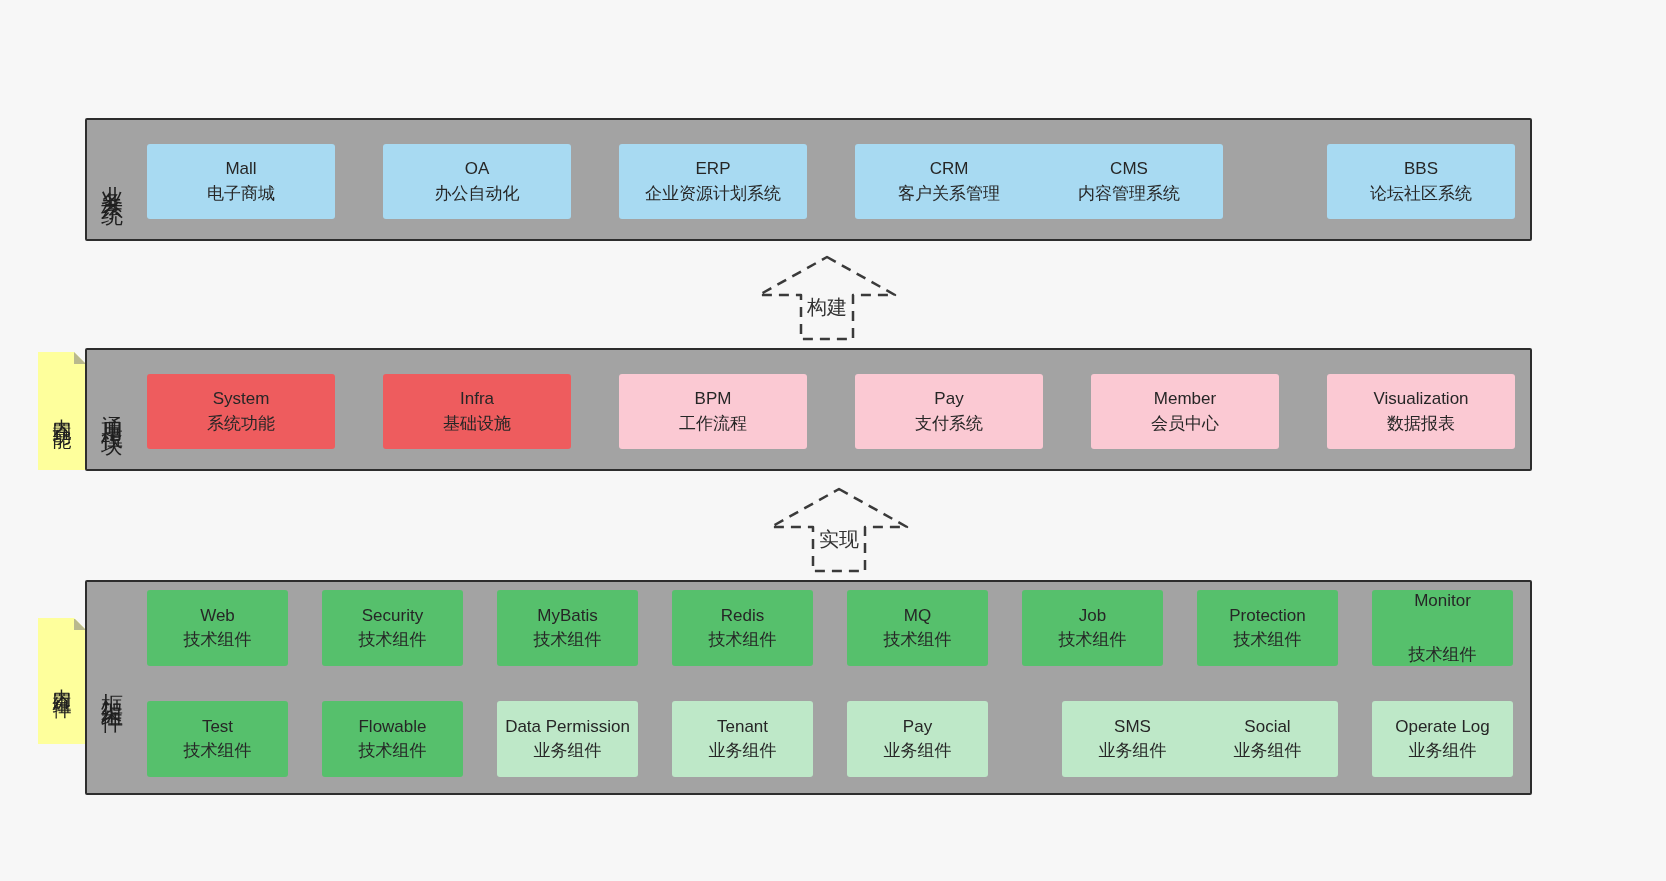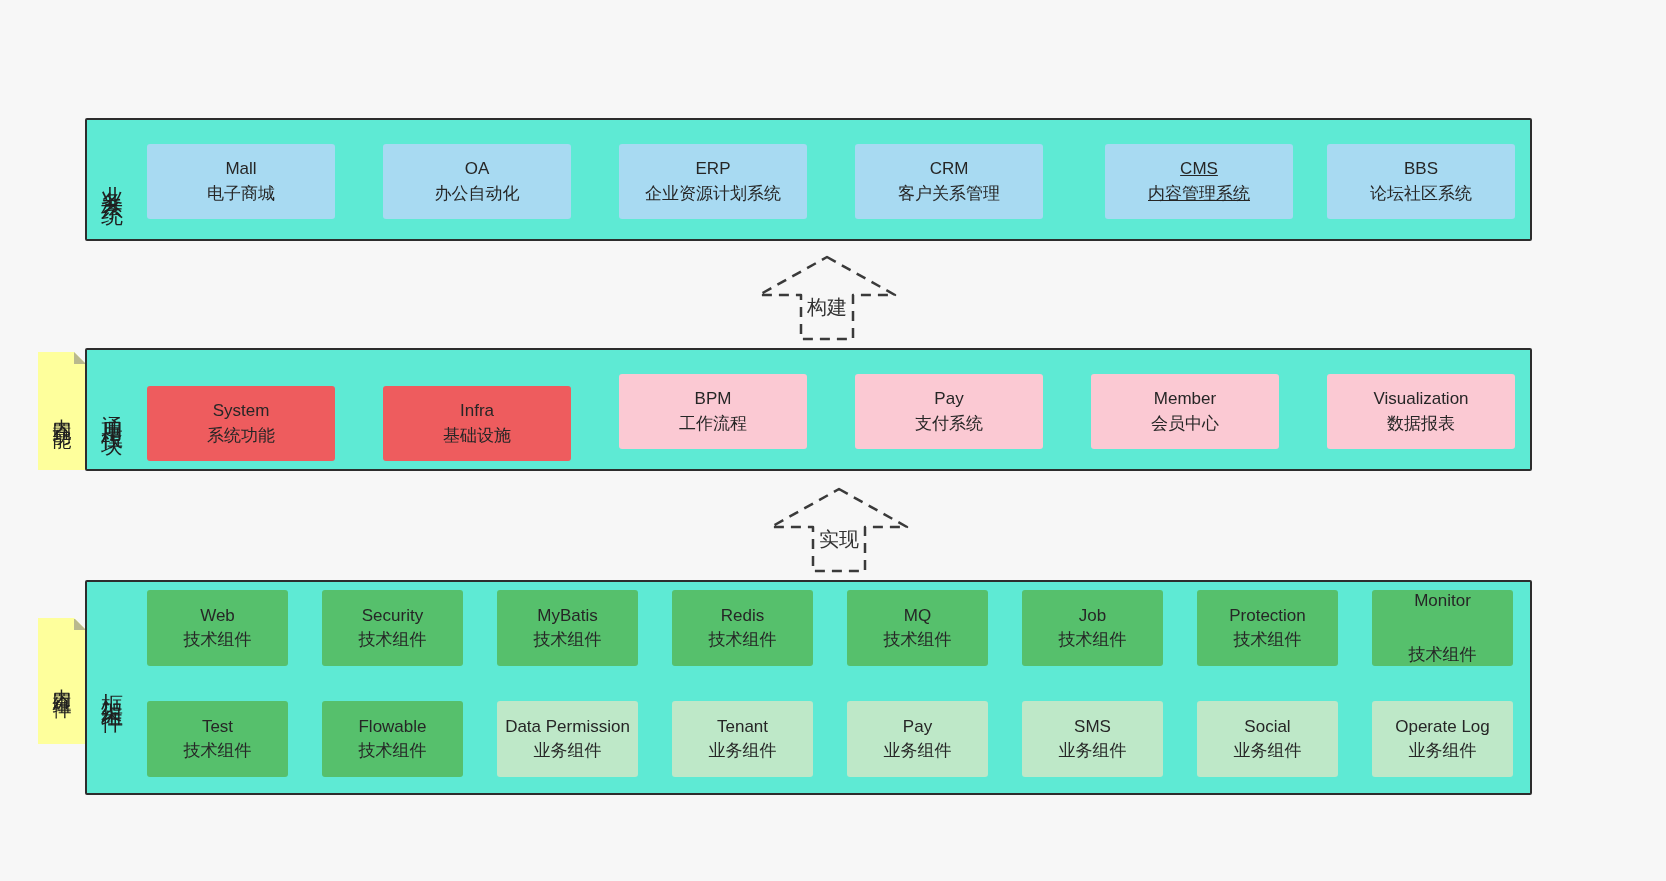--- a/index.html
+++ b/index.html
@@ -1,34 +1,34 @@
 <!DOCTYPE html>
 <html><head>
 <meta charset="utf-8">
 <style>
   * { margin:0; padding:0; box-sizing:border-box; }
   html,body { background:#f7f7f7; }
   body { font-family:"Liberation Sans","DejaVu Sans",sans-serif; }
   .canvas { position:relative; width:1666px; height:881px; background:#f7f7f7; overflow:hidden; }
 
-  .panel { position:absolute; background:#5eead4; border:2px solid #2d2d2d; border-radius:2px; }
+  .panel { position:absolute; background:#a3a3a3; border:2px solid #2d2d2d; border-radius:2px; }
   .vlabel { position:absolute; left:14px; top:50%; transform:translateY(-50%);
             writing-mode:vertical-rl; text-orientation:upright;
             font-size:22px; line-height:1; letter-spacing:6px; color:#1f1f1f; }
 
   .box { position:absolute; border-radius:3px; display:flex; flex-direction:column;
          align-items:center; justify-content:center; text-align:center;
          font-size:17px; line-height:1.42; color:#262626; padding:0 6px; }
   .box-l { top:24px; width:188px; height:75px; }
   .box-s { width:141px; height:76px; }
   .r1 { top:8px; }
   .r2 { top:119px;text-align:right; }
 
   .blue   { background:#a8daf2; }
-  .red    { background:#ee5c5e;margin-top:12px; }
+  .red    { background:#ee5c5e; }
   .pink   { background:#fbc9d3; }
   .gdark  { background:#56c06c; }
   .glight { background:#bee8c8; }
 
   .sticky { position:absolute; width:48px; background:#feff9c;
             display:flex; align-items:center; justify-content:center;
             clip-path: polygon(0 0, calc(100% - 12px) 0, 100% 12px, 100% 100%, 0 100%); }
   .sticky .fold { position:absolute; top:0; right:0; width:12px; height:12px;
                   background:linear-gradient(225deg, rgba(0,0,0,0) 50%, #b9b98e 50%); }
   .sticky .stext { writing-mode:vertical-rl; text-orientation:upright;
@@ -56,21 +56,21 @@
       <div>办公自动化</div>
     </div>
     <div class="box box-l blue" style="left:532px;">
       <div>ERP</div>
       <div>企业资源计划系统</div>
     </div>
     <div class="box box-l blue" style="left:768px;">
       <div>CRM</div>
       <div>客户关系管理</div>
     </div>
-    <div class="box box-l blue" style="left:1018px;text-decoration:underline;">
+    <div class="box box-l blue" style="left:948px;">
       <div>CMS</div>
       <div>内容管理系统</div>
     </div>
     <div class="box box-l blue" style="left:1240px;">
       <div>BBS</div>
       <div>论坛社区系统</div>
     </div>
   </section>
 
   <div class="arrow" style="left:756px;top:254px;">
@@ -175,21 +175,21 @@
       <div>业务组件</div>
     </div>
     <div class="box box-s r2 glight" style="left:585px;">
       <div>Tenant</div>
       <div>业务组件</div>
     </div>
     <div class="box box-s r2 glight" style="left:760px;">
       <div>Pay</div>
       <div>业务组件</div>
     </div>
-    <div class="box box-s r2 glight" style="left:935px;">
+    <div class="box box-s r2 glight" style="left:975px;">
       <div>SMS</div>
       <div>业务组件</div>
     </div>
     <div class="box box-s r2 glight" style="left:1110px;">
       <div>Social</div>
       <div>业务组件</div>
     </div>
     <div class="box box-s r2 glight" style="left:1285px;">
       <div>Operate Log</div>
       <div>业务组件</div>

